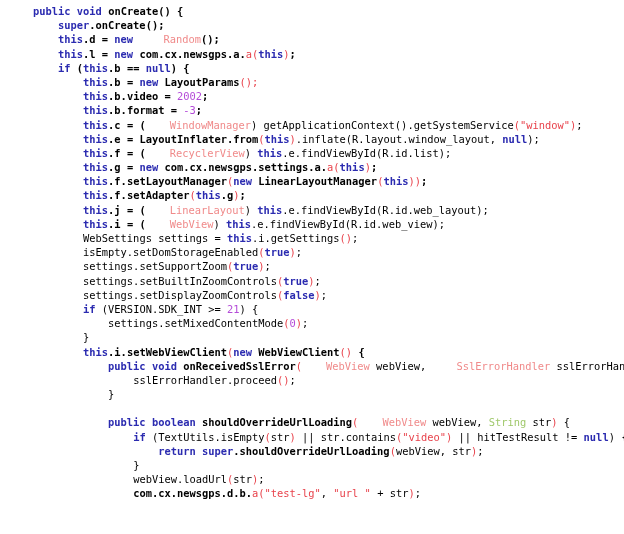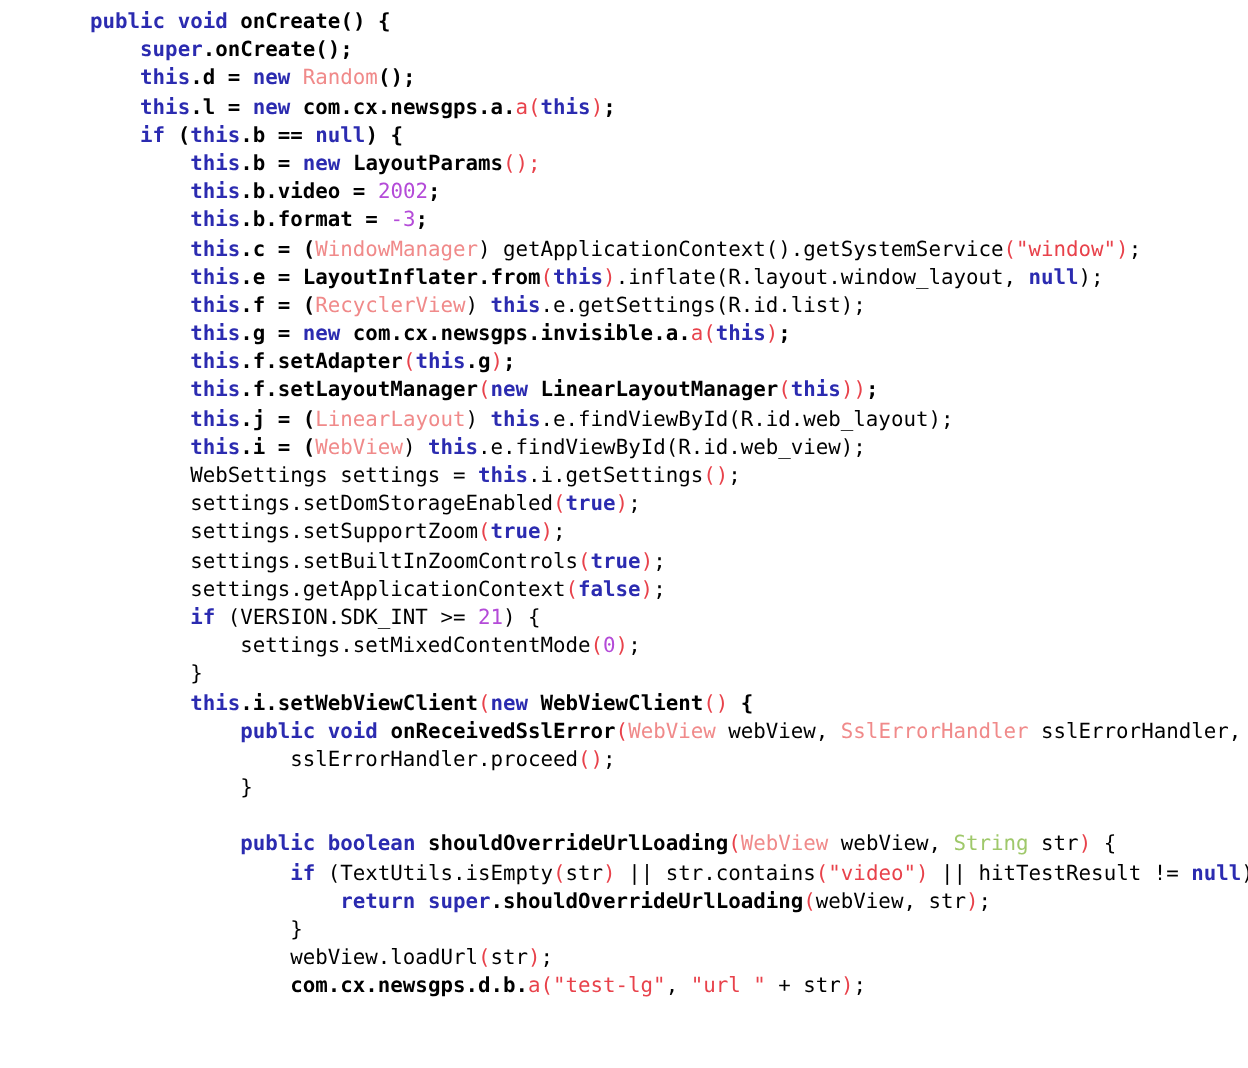--- a/index.html
+++ b/index.html
@@ -18,59 +18,59 @@
     height: 534px;
     background: #ffffff;
     padding-top: 4px;
     box-sizing: border-box;
   }
   .code-line {
     height: 14.2px;
     line-height: 14.2px;
     font-size: 10.4px;
     white-space: pre;
-    padding-left: 20px;
+    padding-left: 8px;
     letter-spacing: 0px;
     color: #000000;
   }
   
   .t-kw       { color: #2b2bb0; font-weight: bold; }
   .t-plain    { color: #000000; }
   .t-bold     { color: #000000; font-weight: bold; }
-  .t-type     { color: #f08a8a; }
+  .t-type     { color: #f08a8a; margin-left: 24px; }
   .t-method   { color: #e8424b; }
   .t-num      { color: #b44bd8; }
   .t-str      { color: #e8424b; }
   .t-strtype  { color: #9fc86a; }
 </style>
 </head>
 <body>
 
 <div id="code-viewer">
     <div class="code-line"><span class="t-plain">    </span><span class="t-kw">public</span><span class="t-plain"> </span><span class="t-kw">void</span><span class="t-plain"> </span><span class="t-bold">onCreate</span><span class="t-bold">() {</span></div>
     <div class="code-line"><span class="t-plain">        </span><span class="t-kw">super</span><span class="t-bold">.onCreate</span><span class="t-bold">();</span></div>
     <div class="code-line"><span class="t-plain">        </span><span class="t-kw">this</span><span class="t-bold">.d = </span><span class="t-kw">new</span><span class="t-plain"> </span><span class="t-type">Random</span><span class="t-bold">();</span></div>
     <div class="code-line"><span class="t-plain">        </span><span class="t-kw">this</span><span class="t-bold">.l = </span><span class="t-kw">new</span><span class="t-bold"> com.cx.newsgps.a.</span><span class="t-method">a</span><span class="t-method">(</span><span class="t-kw">this</span><span class="t-method">)</span><span class="t-bold">;</span></div>
     <div class="code-line"><span class="t-plain">        </span><span class="t-kw">if</span><span class="t-bold"> (</span><span class="t-kw">this</span><span class="t-bold">.b == </span><span class="t-kw">null</span><span class="t-bold">) {</span></div>
     <div class="code-line"><span class="t-plain">            </span><span class="t-kw">this</span><span class="t-bold">.b = </span><span class="t-kw">new</span><span class="t-plain"> </span><span class="t-bold">LayoutParams</span><span class="t-method">();</span></div>
     <div class="code-line"><span class="t-plain">            </span><span class="t-kw">this</span><span class="t-bold">.b.video = </span><span class="t-num">2002</span><span class="t-bold">;</span></div>
     <div class="code-line"><span class="t-plain">            </span><span class="t-kw">this</span><span class="t-bold">.b.format = </span><span class="t-num">-3</span><span class="t-bold">;</span></div>
     <div class="code-line"><span class="t-plain">            </span><span class="t-kw">this</span><span class="t-bold">.c = (</span><span class="t-type">WindowManager</span><span class="t-plain">) getApplicationContext().getSystemService</span><span class="t-method">(</span><span class="t-str">"window"</span><span class="t-method">)</span><span class="t-plain">;</span></div>
     <div class="code-line"><span class="t-plain">            </span><span class="t-kw">this</span><span class="t-bold">.e = LayoutInflater.from</span><span class="t-method">(</span><span class="t-kw">this</span><span class="t-method">)</span><span class="t-plain">.inflate(R.layout.window_layout, </span><span class="t-kw">null</span><span class="t-plain">);</span></div>
-    <div class="code-line"><span class="t-plain">            </span><span class="t-kw">this</span><span class="t-bold">.f = (</span><span class="t-type">RecyclerView</span><span class="t-plain">) </span><span class="t-kw">this</span><span class="t-plain">.e.getSettings(R.id.list);</span></div>
-    <div class="code-line"><span class="t-plain">            </span><span class="t-kw">this</span><span class="t-bold">.g = </span><span class="t-kw">new</span><span class="t-bold"> com.cx.newsgps.invisible.a.</span><span class="t-method">a</span><span class="t-method">(</span><span class="t-kw">this</span><span class="t-method">)</span><span class="t-bold">;</span></div>
+    <div class="code-line"><span class="t-plain">            </span><span class="t-kw">this</span><span class="t-bold">.f = (</span><span class="t-type">RecyclerView</span><span class="t-plain">) </span><span class="t-kw">this</span><span class="t-plain">.e.findViewById(R.id.list);</span></div>
+    <div class="code-line"><span class="t-plain">            </span><span class="t-kw">this</span><span class="t-bold">.g = </span><span class="t-kw">new</span><span class="t-bold"> com.cx.newsgps.settings.a.</span><span class="t-method">a</span><span class="t-method">(</span><span class="t-kw">this</span><span class="t-method">)</span><span class="t-bold">;</span></div>
+    <div class="code-line"><span class="t-plain">            </span><span class="t-kw">this</span><span class="t-bold">.f.setLayoutManager</span><span class="t-method">(</span><span class="t-kw">new</span><span class="t-bold"> LinearLayoutManager</span><span class="t-method">(</span><span class="t-kw">this</span><span class="t-method">))</span><span class="t-bold">;</span></div>
     <div class="code-line"><span class="t-plain">            </span><span class="t-kw">this</span><span class="t-bold">.f.setAdapter</span><span class="t-method">(</span><span class="t-kw">this</span><span class="t-bold">.g</span><span class="t-method">)</span><span class="t-bold">;</span></div>
-    <div class="code-line"><span class="t-plain">            </span><span class="t-kw">this</span><span class="t-bold">.f.setLayoutManager</span><span class="t-method">(</span><span class="t-kw">new</span><span class="t-bold"> LinearLayoutManager</span><span class="t-method">(</span><span class="t-kw">this</span><span class="t-method">))</span><span class="t-bold">;</span></div>
     <div class="code-line"><span class="t-plain">            </span><span class="t-kw">this</span><span class="t-bold">.j = (</span><span class="t-type">LinearLayout</span><span class="t-plain">) </span><span class="t-kw">this</span><span class="t-plain">.e.findViewById(R.id.web_layout);</span></div>
     <div class="code-line"><span class="t-plain">            </span><span class="t-kw">this</span><span class="t-bold">.i = (</span><span class="t-type">WebView</span><span class="t-plain">) </span><span class="t-kw">this</span><span class="t-plain">.e.findViewById(R.id.web_view);</span></div>
     <div class="code-line"><span class="t-plain">            </span><span class="t-plain">WebSettings settings = </span><span class="t-kw">this</span><span class="t-plain">.i.getSettings</span><span class="t-method">()</span><span class="t-plain">;</span></div>
-    <div class="code-line"><span class="t-plain">            </span><span class="t-plain">settings.setDomStorageEnabled</span><span class="t-method">(</span><span class="t-kw">true</span><span class="t-method">)</span><span class="t-plain">;</span></div>
+    <div class="code-line"><span class="t-plain">            </span><span class="t-plain">isEmpty.setDomStorageEnabled</span><span class="t-method">(</span><span class="t-kw">true</span><span class="t-method">)</span><span class="t-plain">;</span></div>
     <div class="code-line"><span class="t-plain">            </span><span class="t-plain">settings.setSupportZoom</span><span class="t-method">(</span><span class="t-kw">true</span><span class="t-method">)</span><span class="t-plain">;</span></div>
     <div class="code-line"><span class="t-plain">            </span><span class="t-plain">settings.setBuiltInZoomControls</span><span class="t-method">(</span><span class="t-kw">true</span><span class="t-method">)</span><span class="t-plain">;</span></div>
-    <div class="code-line"><span class="t-plain">            </span><span class="t-plain">settings.getApplicationContext</span><span class="t-method">(</span><span class="t-kw">false</span><span class="t-method">)</span><span class="t-plain">;</span></div>
+    <div class="code-line"><span class="t-plain">            </span><span class="t-plain">settings.setDisplayZoomControls</span><span class="t-method">(</span><span class="t-kw">false</span><span class="t-method">)</span><span class="t-plain">;</span></div>
     <div class="code-line"><span class="t-plain">            </span><span class="t-kw">if</span><span class="t-plain"> (VERSION.SDK_INT &gt;= </span><span class="t-num">21</span><span class="t-plain">) {</span></div>
     <div class="code-line"><span class="t-plain">                </span><span class="t-plain">settings.setMixedContentMode</span><span class="t-method">(</span><span class="t-num">0</span><span class="t-method">)</span><span class="t-plain">;</span></div>
     <div class="code-line"><span class="t-plain">            </span><span class="t-plain">}</span></div>
     <div class="code-line"><span class="t-plain">            </span><span class="t-kw">this</span><span class="t-bold">.i.setWebViewClient</span><span class="t-method">(</span><span class="t-kw">new</span><span class="t-bold"> WebViewClient</span><span class="t-method">()</span><span class="t-bold"> {</span></div>
     <div class="code-line"><span class="t-plain">                </span><span class="t-kw">public</span><span class="t-plain"> </span><span class="t-kw">void</span><span class="t-bold"> onReceivedSslError</span><span class="t-method">(</span><span class="t-type">WebView</span><span class="t-plain"> webView, </span><span class="t-type">SslErrorHandler</span><span class="t-plain"> sslErrorHandler, </span><span class="t-type">SslError</span></div>
     <div class="code-line"><span class="t-plain">                    </span><span class="t-plain">sslErrorHandler.proceed</span><span class="t-method">()</span><span class="t-plain">;</span></div>
     <div class="code-line"><span class="t-plain">                </span><span class="t-plain">}</span></div>
     <div class="code-line"><span class="t-plain"></span>&nbsp;</div>
     <div class="code-line"><span class="t-plain">                </span><span class="t-kw">public</span><span class="t-plain"> </span><span class="t-kw">boolean</span><span class="t-bold"> shouldOverrideUrlLoading</span><span class="t-method">(</span><span class="t-type">WebView</span><span class="t-plain"> webView, </span><span class="t-strtype">String</span><span class="t-plain"> str</span><span class="t-method">)</span><span class="t-plain"> {</span></div>
     <div class="code-line"><span class="t-plain">                    </span><span class="t-kw">if</span><span class="t-plain"> (TextUtils.isEmpty</span><span class="t-method">(</span><span class="t-plain">str</span><span class="t-method">)</span><span class="t-plain"> || str.contains</span><span class="t-method">(</span><span class="t-str">"video"</span><span class="t-method">)</span><span class="t-plain"> || hitTestResult != </span><span class="t-kw">null</span><span class="t-plain">) {</span></div>

